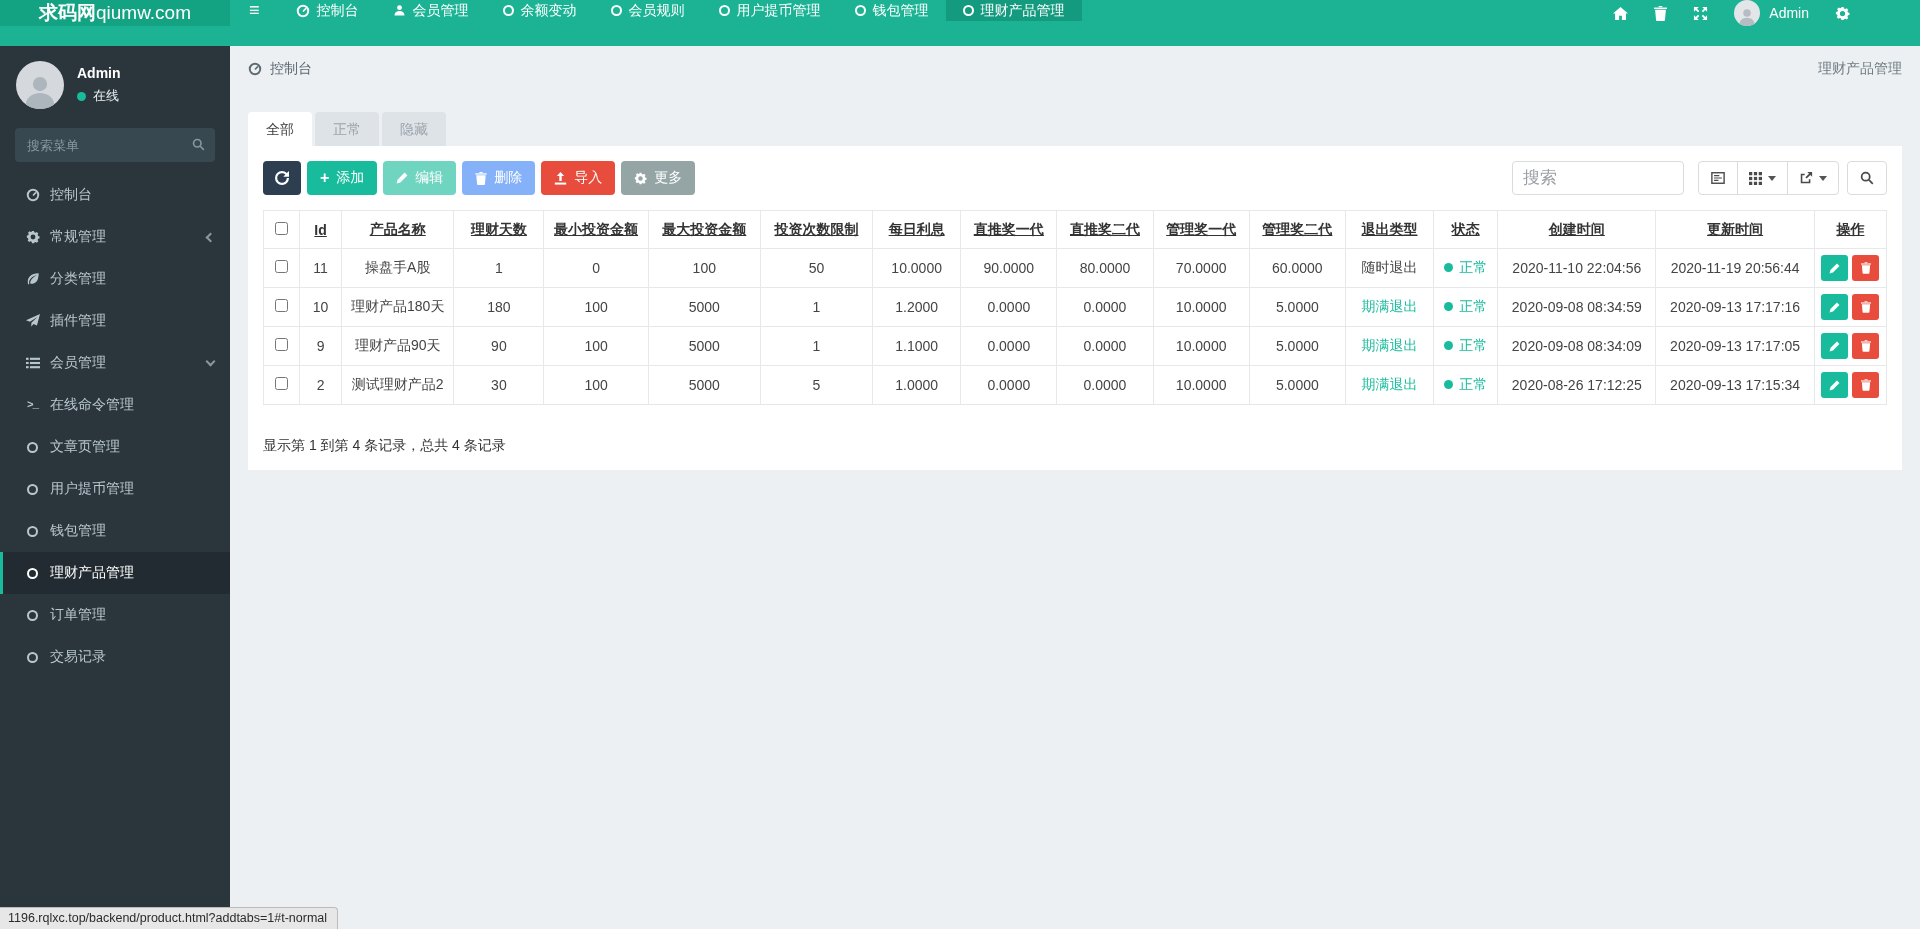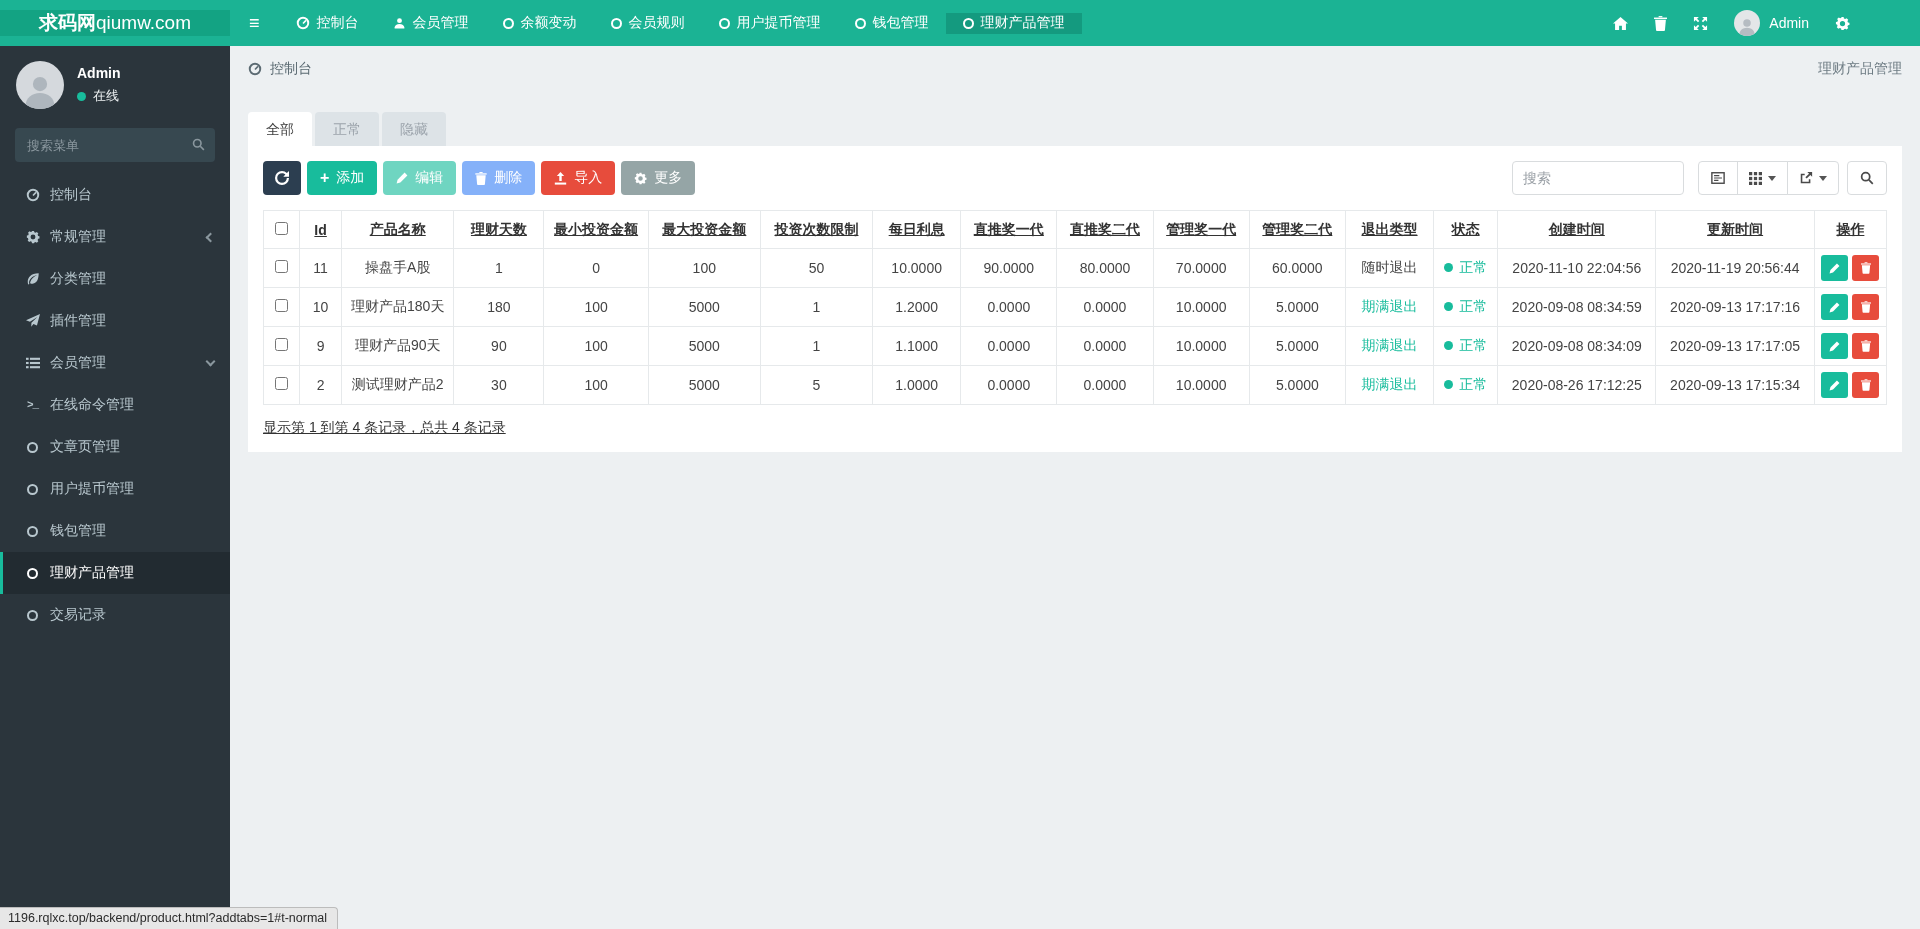--- a/index.html
+++ b/index.html
@@ -2,21 +2,21 @@
 <html><head>
 <meta charset="utf-8">
 <style>
   * { margin:0; padding:0; box-sizing:border-box; }
   html,body { width:1920px; height:929px; overflow:hidden;
     font-family:"Liberation Sans","DejaVu Sans",sans-serif; font-size:14px; color:#444; background:#edf0f2;}
   .ic { display:inline-block; vertical-align:middle; }
   svg { display:block; }
 
   
-  .navbar { position:fixed; top:0; left:0; right:0; height:46px; background:#1bb394; display:flex; align-items:center; z-index:50;}
+  .navbar { position:fixed; top:0; left:0; right:0; height:46px; background:#1bb394; display:flex; align-items:flex-start; z-index:50;}
   .brand { width:230px; background:#13a383; color:#fff; font-size:19px; display:flex; align-items:center; justify-content:center; }
   .brand b { font-weight:bold; }
   .nav-left { display:flex; align-items:stretch; }
   .nav-item { display:flex; align-items:center; gap:7px; padding:0 17px; color:#fff; font-size:14px; cursor:pointer; }
   .nav-item.hamburger { font-size:18px; padding:0 19px; }
   .nav-item.active { background:#149a7f; }
   .circle-o { width:11px; height:11px; border:2px solid currentColor; border-radius:50%; display:inline-block; }
   .nav-right { margin-left:auto; display:flex; align-items:center; gap:26px; padding-right:70px; color:#fff; }
   .nav-ic { cursor:pointer; color:#fff; }
   .nav-user { display:flex; align-items:center; gap:9px; cursor:pointer; }
@@ -60,41 +60,41 @@
   .btn { height:34px; border:none; border-radius:4px; color:#fff; font-size:14px; padding:0 13px; display:inline-flex; align-items:center; gap:7px; cursor:pointer; font-family:inherit; }
   .btn-refresh { width:38px; justify-content:center; background:#2c3e50; padding:0; }
   .btn-add { background:#18bc9c; }
   .btn-edit { background:#18bc9c; opacity:.62; }
   .btn-del { background:#3b82f6; opacity:.62; }
   .btn-import { background:#e74c3c;justify-content:flex-end; }
   .btn-more { background:#95a5a6; }
   .bplus { font-size:16px; font-weight:bold; line-height:1; }
 
   .tb-right { display:flex; align-items:center; }
-  .search-box { width:172px; height:34px; border:1px solid #d9dcde; border-radius:4px; padding:0 10px; font-size:14px; color:#555; outline:none; font-family:inherit; background:#fff;}
+  .search-box { width:172px; height:34px; border:1px solid #d9dcde; border-radius:4px; padding:0 10px; font-size:17px; color:#555; outline:none; font-family:inherit; background:#fff;}
   .search-box::placeholder { color:#9aa0a6; }
   .btn-group { display:flex; margin-left:14px; }
   .tbn { height:34px; min-width:40px; background:#fff; border:1px solid #d9dcde; display:inline-flex; align-items:center; justify-content:center; gap:6px; color:#4a4a4a; padding:0 11px; cursor:pointer; }
   .btn-group .tbn + .tbn { margin-left:-1px; }
   .btn-group .tbn:first-child { border-radius:4px 0 0 4px; }
   .btn-group .tbn:last-child { border-radius:0 4px 4px 0; }
   .tbn.single { border-radius:4px; margin-left:8px; }
   .caret { width:0; height:0; border-left:4px solid transparent; border-right:4px solid transparent; border-top:5px solid #555; }
 
   table { width:100%; border-collapse:collapse; table-layout:fixed; }
   th,td { border:1px solid #e6e9eb; text-align:center; vertical-align:middle; overflow:hidden; white-space:nowrap; }
   th { height:38px; font-weight:bold; color:#333; font-size:14px; cursor:pointer; background:#fff;text-decoration:underline; }
   td { height:39px; color:#444; font-size:14px; padding:0 4px; }
   .exit[data-variant="green"] { color:#18bc9c; }
   .exit[data-variant="dark"] { color:#444; }
   .status-text { color:#18bc9c; margin-left:6px; }
   .op-btn { width:27px; height:26px; border:none; border-radius:3px; display:inline-flex; align-items:center; justify-content:center; color:#fff; cursor:pointer; }
   .op-edit { background:#18bc9c; margin-right:4px; }
   .op-del { background:#e74c3c; }
-  .summary { margin-top:14px; color:#333; font-size:14px;text-decoration:underline; }
+  .summary { margin-top:32px; color:#333; font-size:14px; }
 
   
   .statusbar { position:fixed; left:0; bottom:0; background:#e7e7e7; border:1px solid #bcbcbc; border-left:none; border-bottom:none; border-top-right-radius:4px; padding:3px 10px 4px 8px; font-size:12.5px; color:#2b2b2b; z-index:60; }
 </style>
 </head>
 <body>
 
 <header class="navbar">
   <div class="brand">
       <b>求码网</b>
@@ -272,20 +272,26 @@
       <span class="mi">
           <span class="circle-o"></span>
         </span>
       <span>钱包管理</span>
     </li>
     <li class="active">
       <span class="mi">
           <span class="circle-o"></span>
         </span>
       <span>理财产品管理</span>
+    </li>
+    <li>
+      <span class="mi">
+          <span class="circle-o"></span>
+        </span>
+      <span>订单管理</span>
     </li>
     <li>
       <span class="mi">
           <span class="circle-o"></span>
         </span>
       <span>交易记录</span>
     </li>
   </ul>
 </aside>
 

